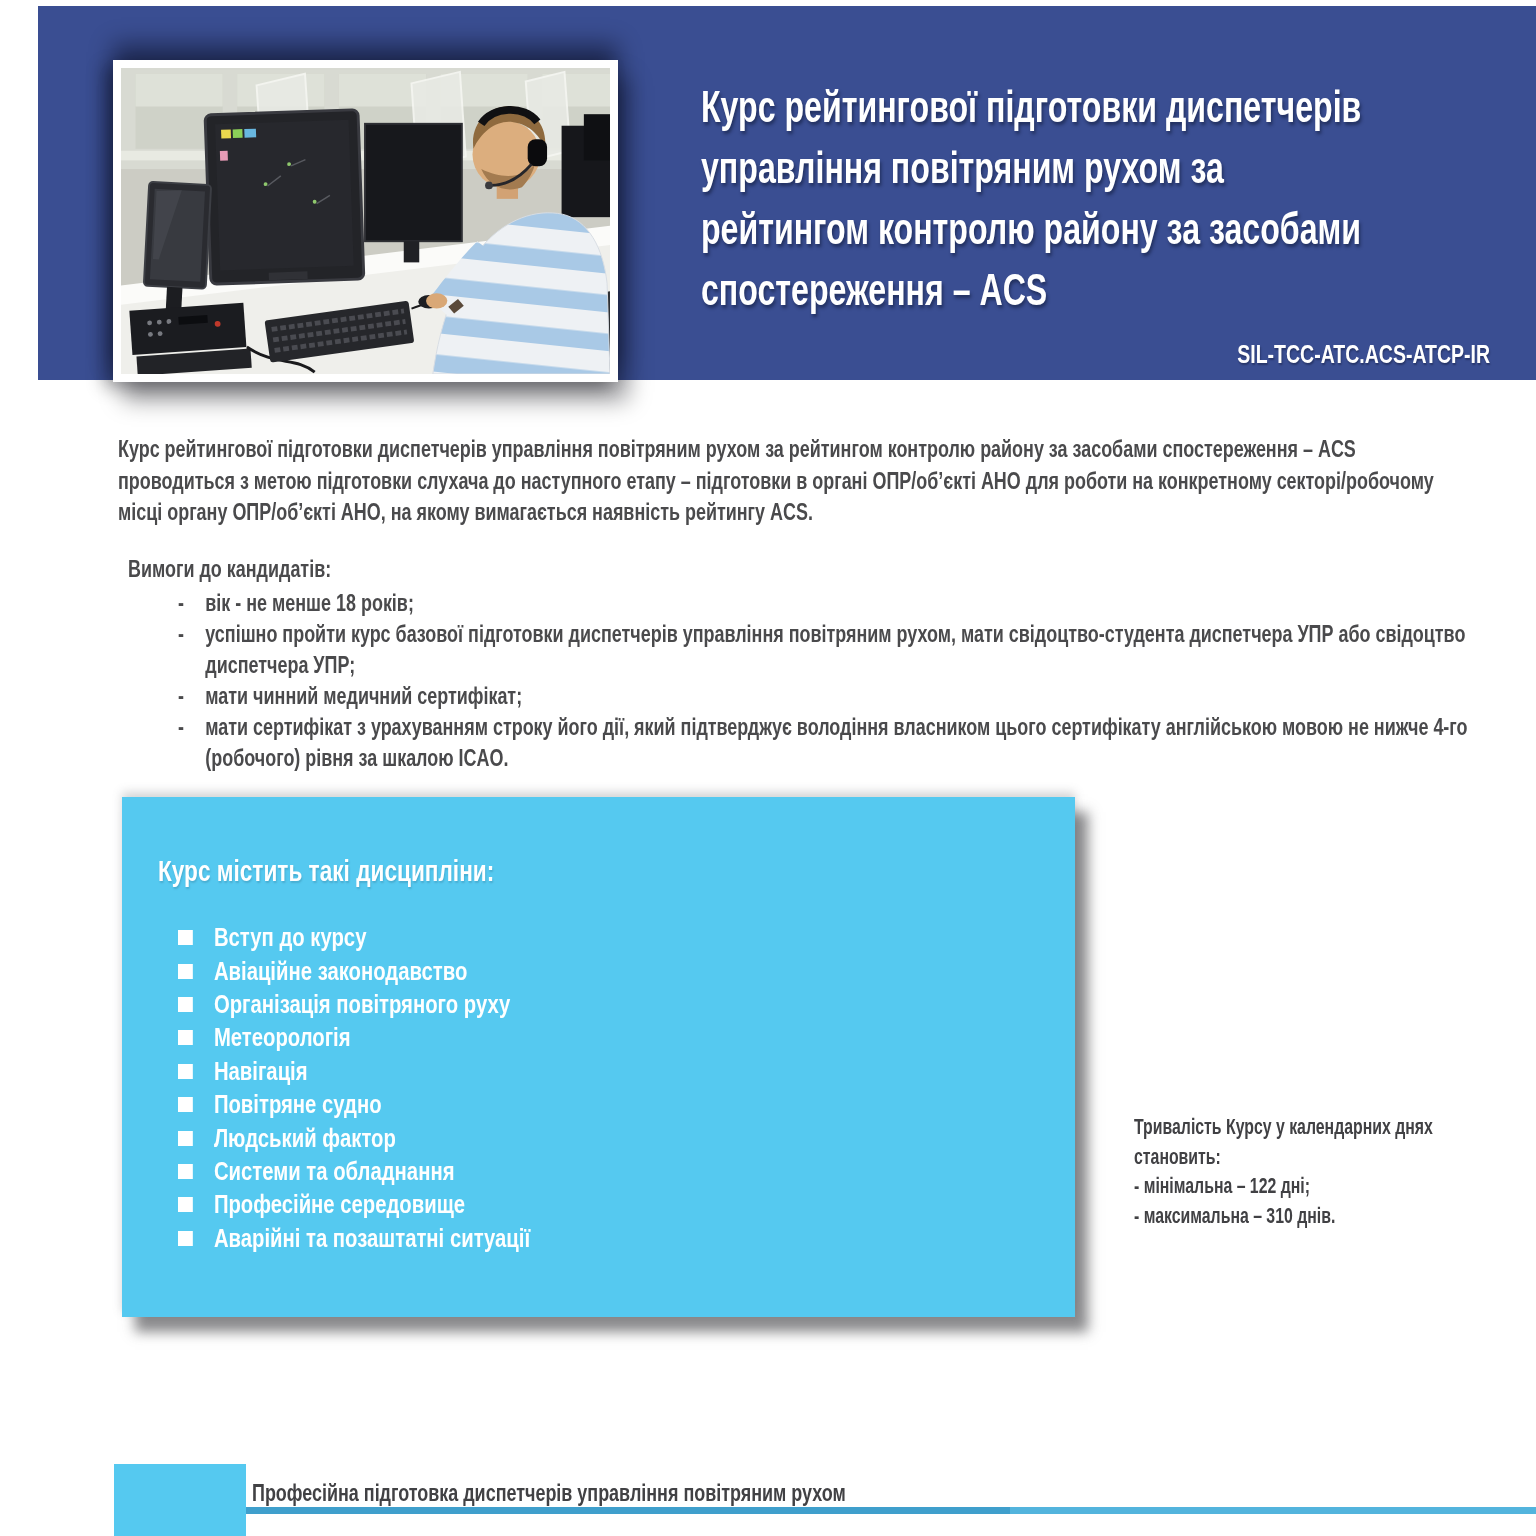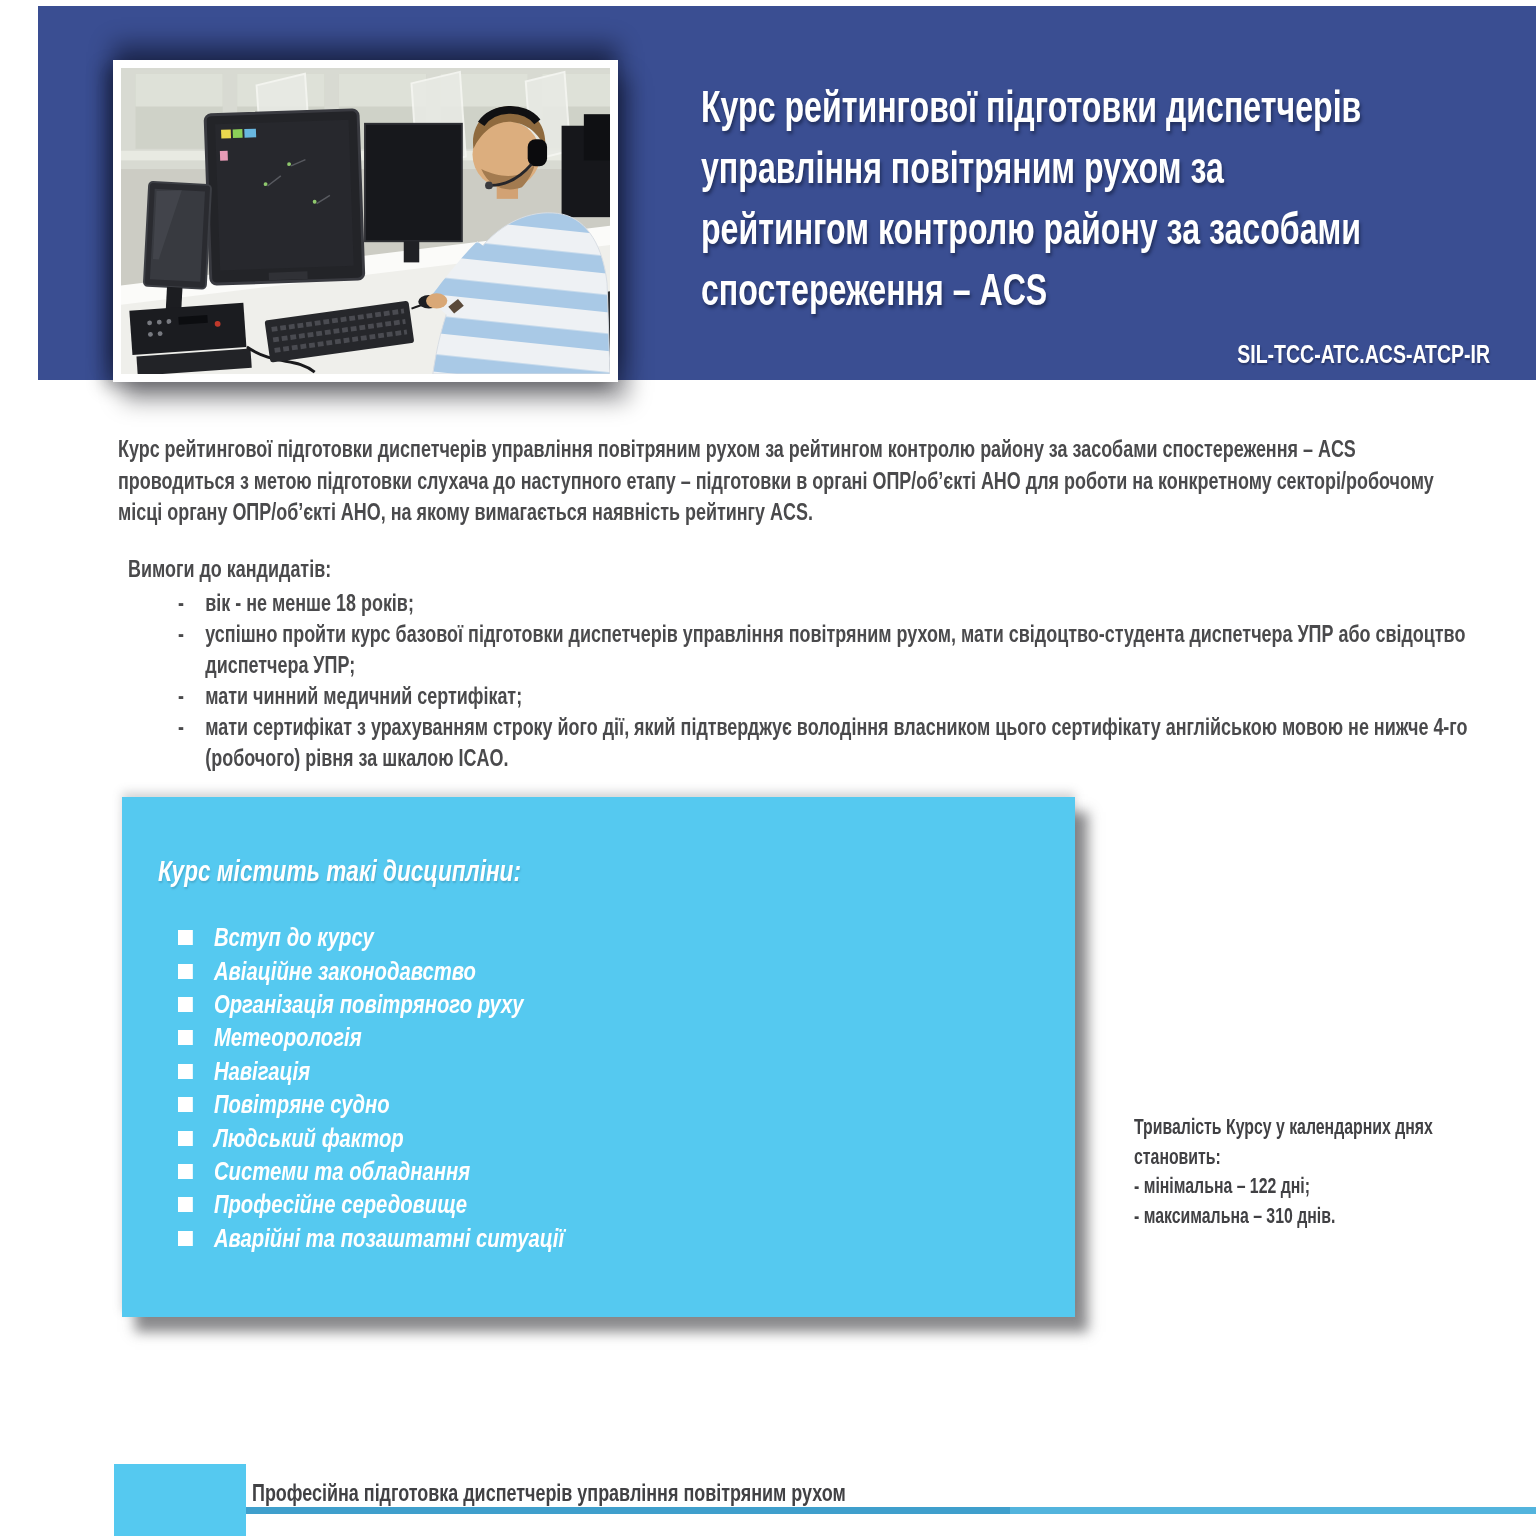--- a/index.html
+++ b/index.html
@@ -40,21 +40,20 @@
     color:#4a4a4c;font-weight:bold;font-size:23px;white-space:nowrap;
   }
   .req-list{position:absolute;left:150px;top:588px;width:1680px;color:#4a4a4c;}
   .req-item{display:flex;align-items:flex-start;font-weight:bold;font-size:23px;line-height:31px;}
   .req-dash{flex:0 0 35px;}
   .req-text{flex:1 1 auto;}
   
   .panel{
     position:absolute;left:94px;top:797px;width:953px;height:520px;background:#55c9f0;
     box-shadow:13px 15px 12px rgba(75,75,78,0.65), 0 -5px 9px rgba(120,120,122,0.30);
-    font-style:italic;
   }
   .panel-head{
     position:absolute;left:36px;top:58px;
     transform:scaleX(0.78);transform-origin:0 0;
     color:#ffffff;font-weight:bold;font-size:29px;white-space:nowrap;
     text-shadow:1px 2px 2px rgba(30,90,120,0.25);
   }
   .disc-list{position:absolute;left:56px;top:124px;width:1100px;transform:scaleX(0.78);transform-origin:0 0;}
   .disc-item{display:flex;align-items:center;height:33.4px;color:#ffffff;font-weight:bold;font-size:26px;white-space:nowrap;}
   .disc-sq{flex:0 0 auto;width:19px;height:15px;background:#ffffff;margin-right:27px;}

